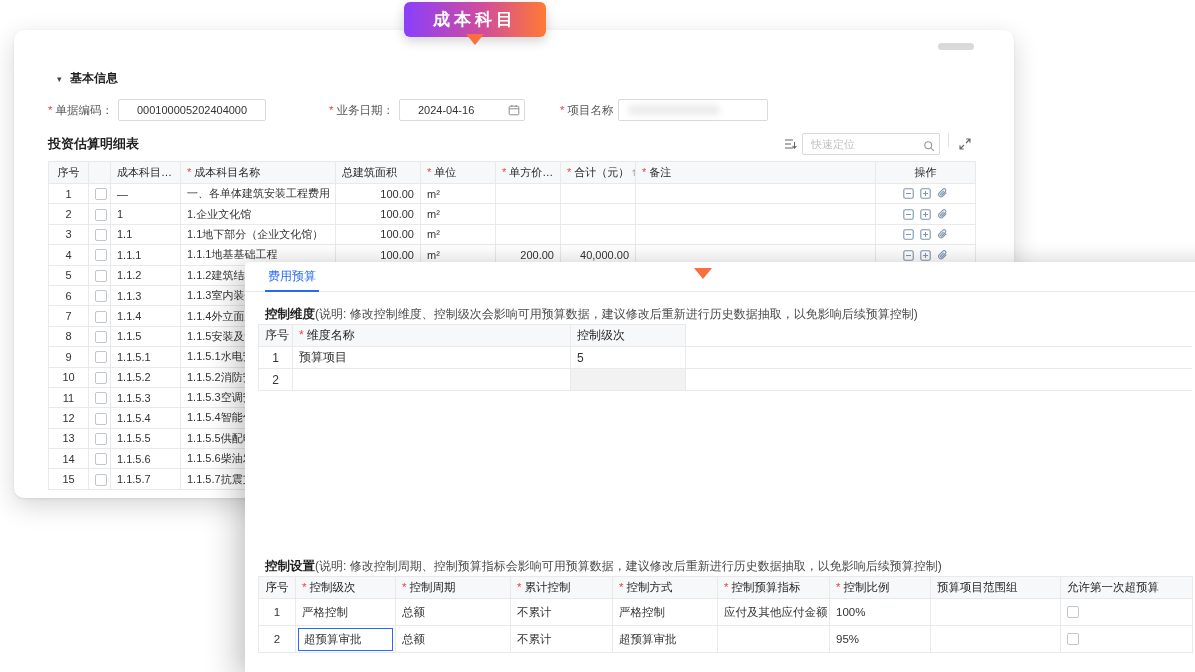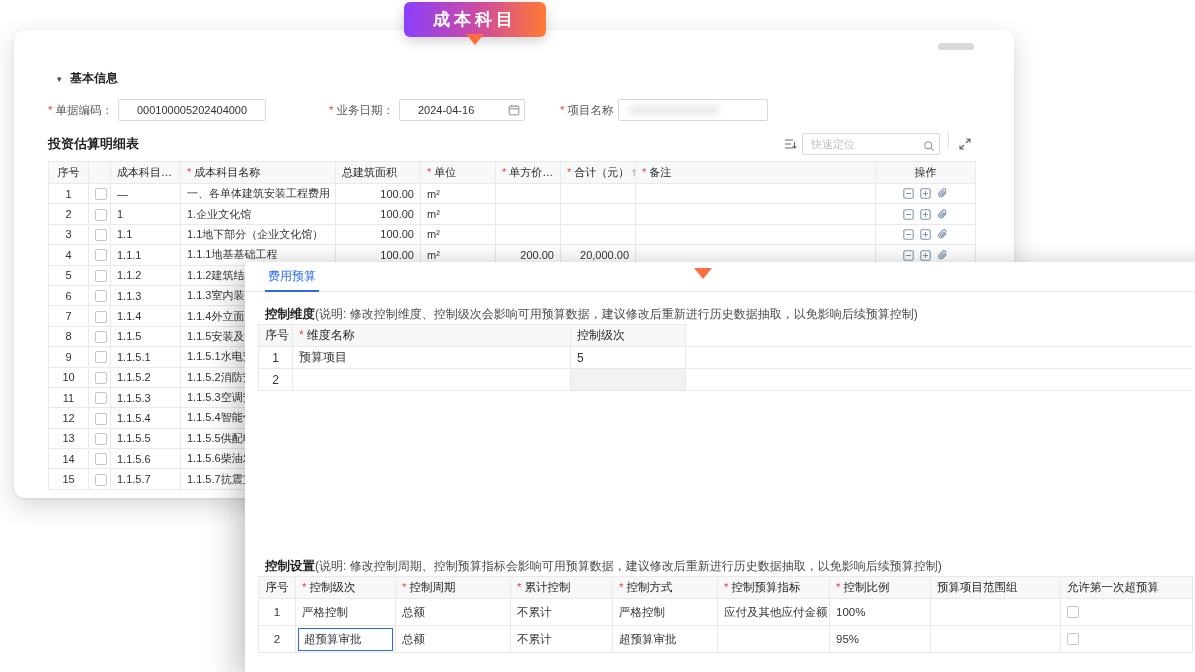--- a/index.html
+++ b/index.html
@@ -262,21 +262,21 @@
               </span></td>
           </tr>
           <tr>
             <td class="t-center">4</td>
             <td class="t-center"><span class="cbx"></span></td>
             <td>1.1.1</td>
             <td>1.1.1地基基础工程</td>
             <td class="t-right">100.00</td>
             <td>m²</td>
             <td class="t-right">200.00</td>
-            <td class="t-right">20,000.00</td>
+            <td class="t-right">40,000.00</td>
             <td></td>
             <td class="t-center op-cell"><span class="opic">
                 <svg width="13" height="13" viewBox="0 0 13 13">
                   <rect x="1.8" y="1.8" width="9.4" height="9.4" rx="1.5" fill="none" stroke="#7f95ad" stroke-width="1.1"></rect>
                   <line x1="4" y1="6.5" x2="9" y2="6.5" stroke="#7f95ad" stroke-width="1.1"></line>
                 </svg>
               </span><span class="opic">
                 <svg width="13" height="13" viewBox="0 0 13 13">
                   <rect x="1.8" y="1.8" width="9.4" height="9.4" rx="1.5" fill="none" stroke="#7f95ad" stroke-width="1.1"></rect>
                   <line x1="4" y1="6.5" x2="9" y2="6.5" stroke="#7f95ad" stroke-width="1.1"></line>

